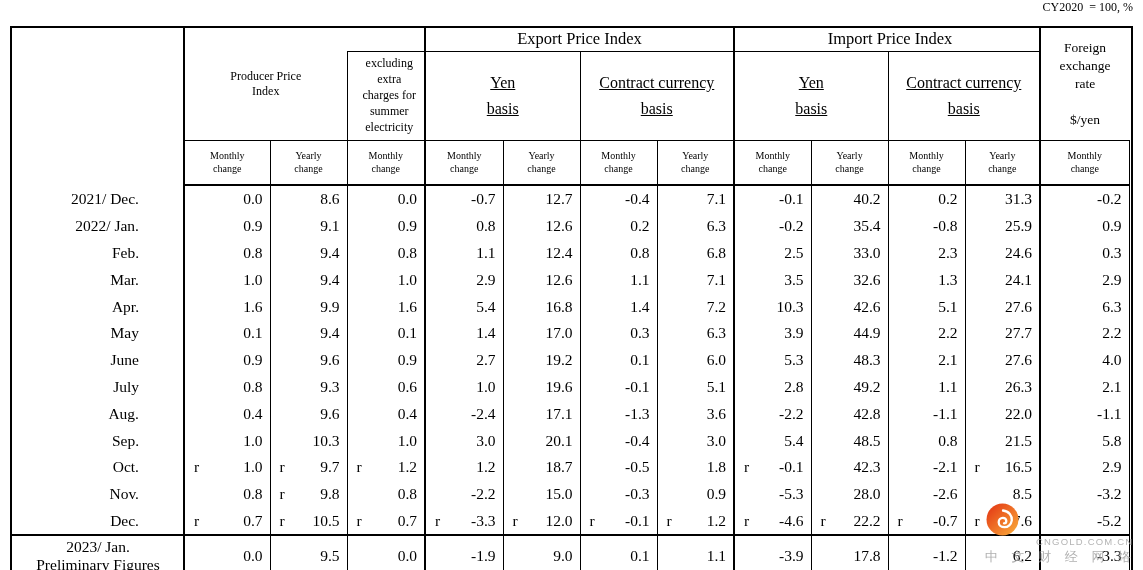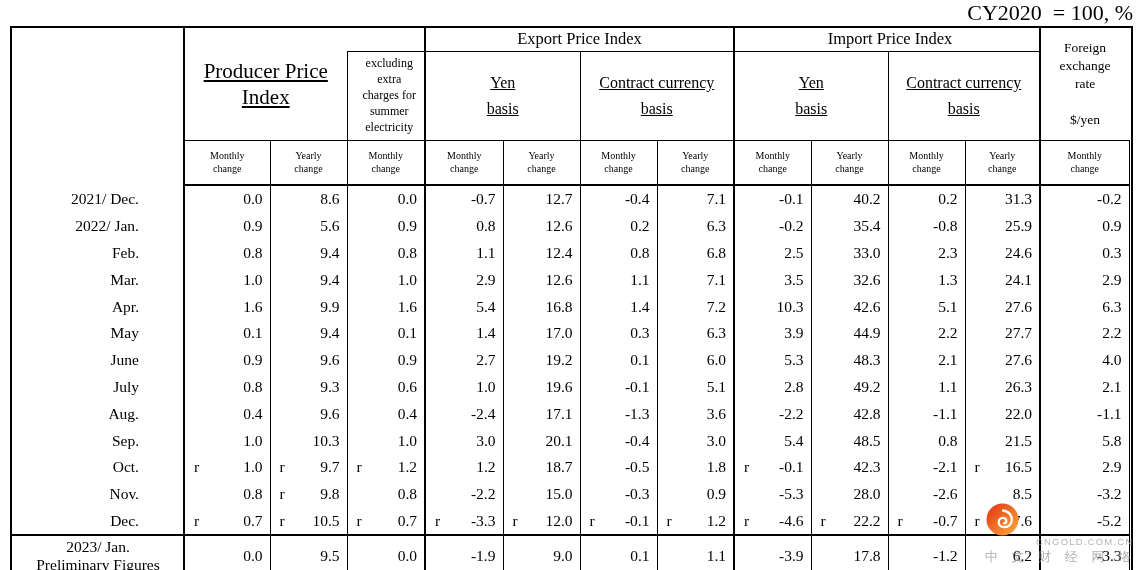--- a/index.html
+++ b/index.html
@@ -1,35 +1,35 @@
 <!DOCTYPE html>
 <html><head>
 <meta charset="utf-8">
 <style>
   html,body{margin:0;padding:0;}
   body{
     width:1143px;height:570px;background:#ffffff;position:relative;
     font-family:"Liberation Serif","DejaVu Serif",serif;color:#000;overflow:hidden;
   }
   .title-note{
-    position:absolute;top:0;right:10px;font-size:22px;white-space:pre;
+    position:absolute;top:0;right:10px;font-size:12px;white-space:pre;
   }
   .outer{
     position:absolute;left:10px;top:26px;width:1123px;box-sizing:border-box;
     border:2.5px solid #000;background:#fff;
   }
   table{border-collapse:collapse;table-layout:fixed;}
   #main-table{width:1117px;}
   #main-table td{vertical-align:middle;overflow:hidden;}
   
   .hc{text-align:center;white-space:pre-line;font-size:16px;line-height:1.25;}
   .grp{border-bottom:1px solid #000;height:21px;font-size:16.5px;}
   .grp.expg{border-left:2.5px solid #000;}
   .grp.impg{border-left:2.5px solid #000;border-right:2.5px solid #000;padding-left:7px;}
-  .ppi{border-right:none;font-size:21px;text-decoration:underline;}
+  .ppi{border-right:none;font-size:12px;}
   .excl{border:1px solid #000;border-right:2.5px solid #000;font-size:12px;line-height:1.32;padding-left:8px;}
   .spacer{border:none;}
   .basis{border:1px solid #000;line-height:1.6;height:86px;text-decoration:underline;}
   .basis.tr2{border-right:2.5px solid #000;}
   .fxh{border-left:2.5px solid #000;font-size:13.5px;line-height:1.32;}
   .rowlabelcol{border-right:2.5px solid #000;}
   .sub td{border:1px solid #000;border-bottom:2px solid #000;height:41px;font-size:10px;
           text-align:center;white-space:pre-line;line-height:1.25;}
   .sub td.tr2{border-right:2.5px solid #000;}
   
@@ -148,21 +148,21 @@
           <td class="val tr2">7.1</td>
           <td class="val">-0.1</td>
           <td class="val">40.2</td>
           <td class="val">0.2</td>
           <td class="val tr2">31.3</td>
           <td class="val">-0.2</td>
         </tr>
         <tr>
           <td class="rowlabel">2022/ Jan.</td>
           <td class="val">0.9</td>
-          <td class="val">5.6</td>
+          <td class="val">9.1</td>
           <td class="val tr2">0.9</td>
           <td class="val">0.8</td>
           <td class="val">12.6</td>
           <td class="val">0.2</td>
           <td class="val tr2">6.3</td>
           <td class="val">-0.2</td>
           <td class="val">35.4</td>
           <td class="val">-0.8</td>
           <td class="val tr2">25.9</td>
           <td class="val">0.9</td>

